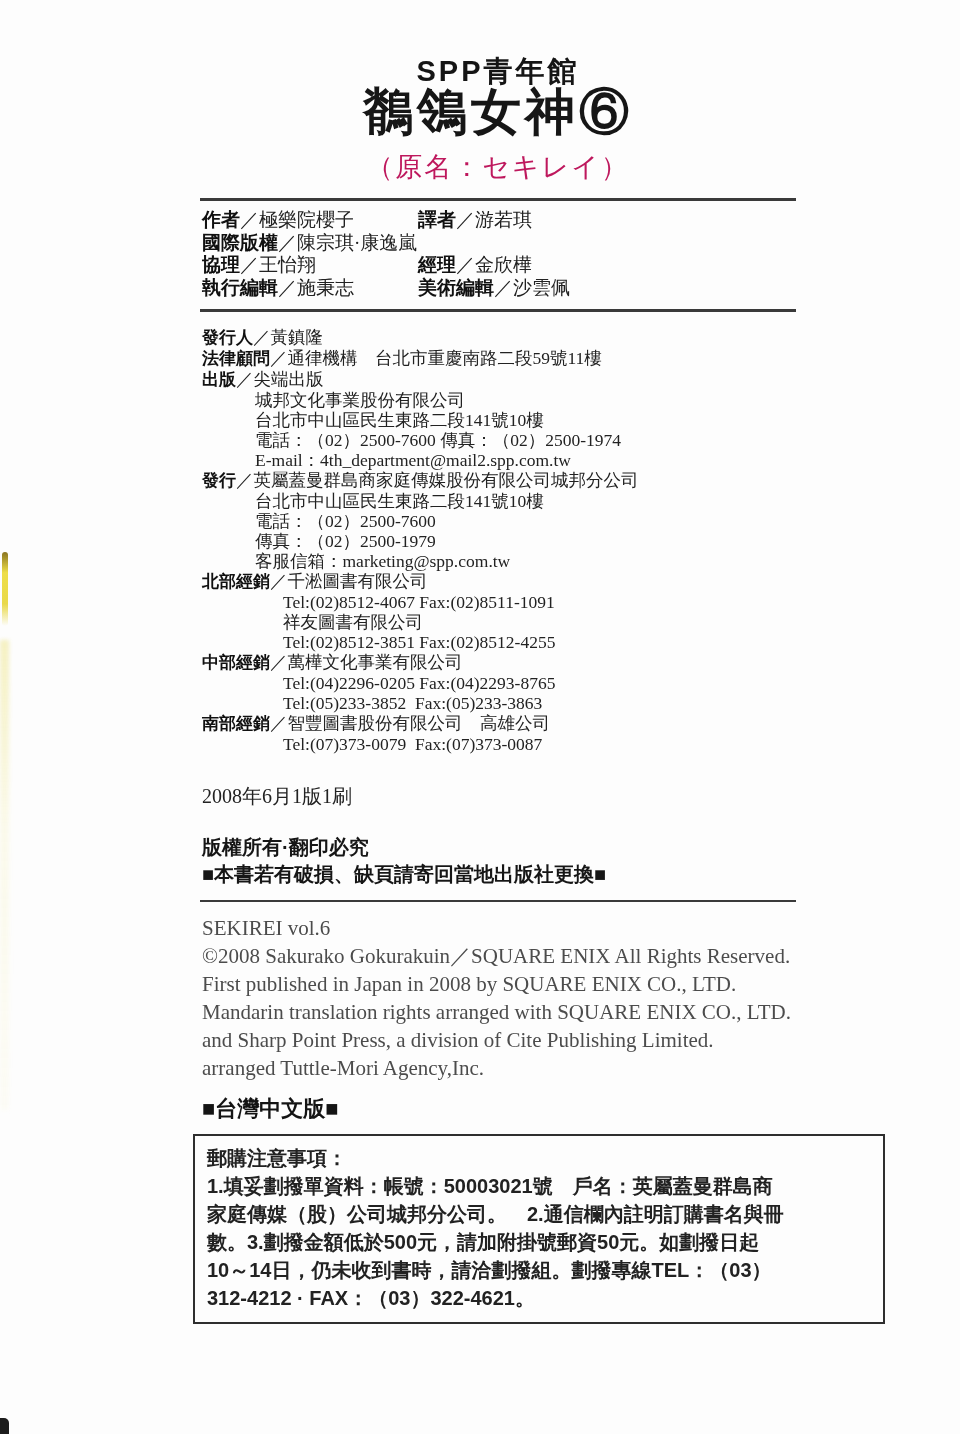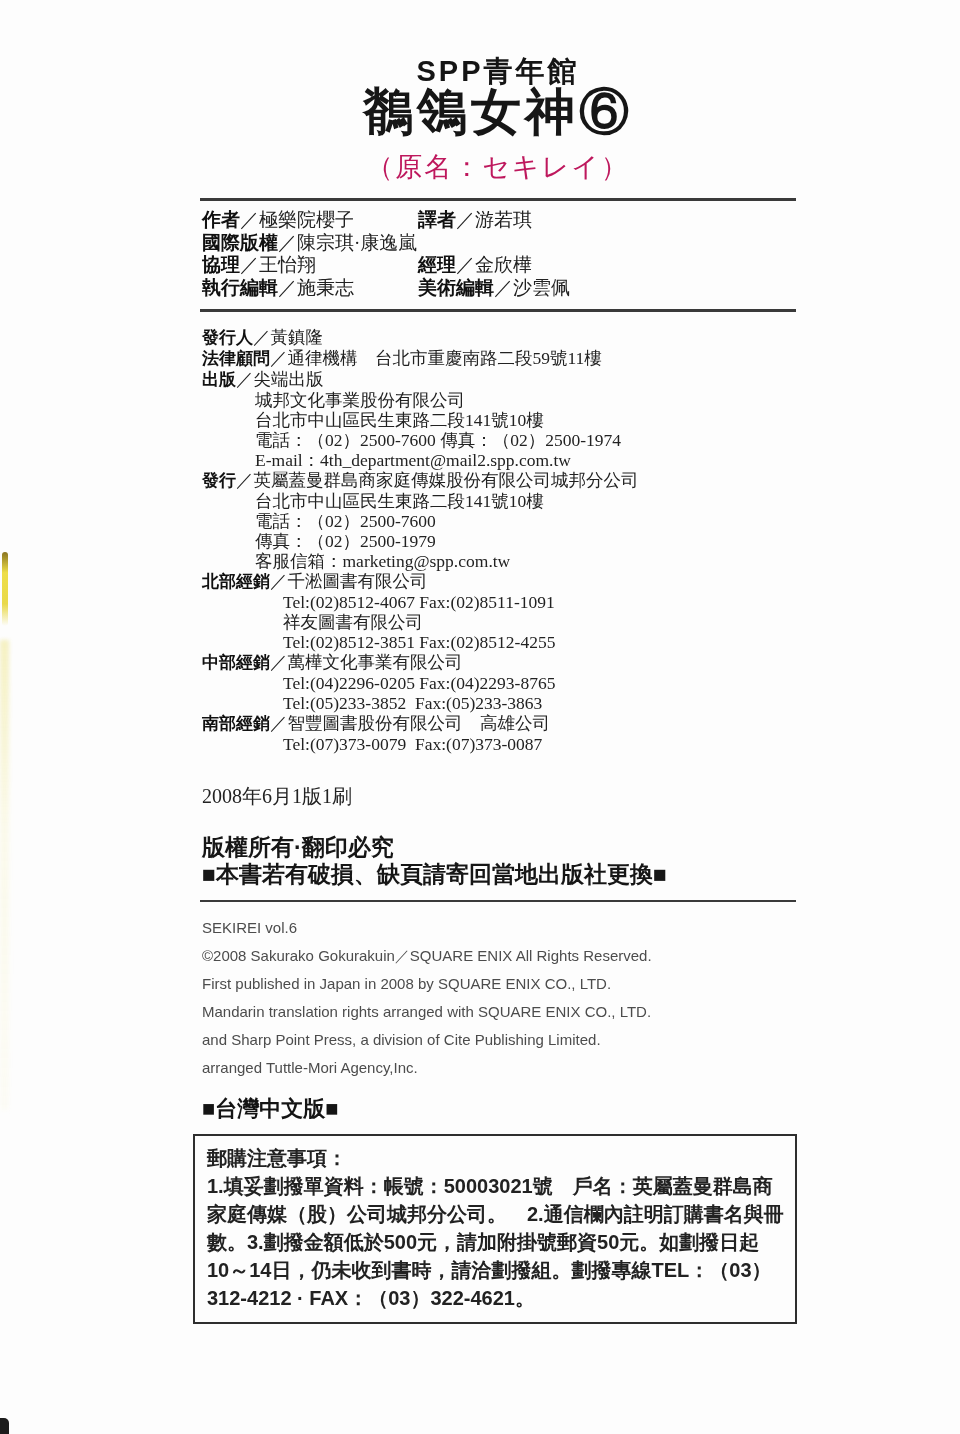--- a/index.html
+++ b/index.html
@@ -21,25 +21,25 @@
   .lbl{font-family:"Liberation Sans",sans-serif;font-weight:700;font-style:normal;color:#111;}
   .sep,.cname{font-family:"Liberation Serif",serif;color:#222;font-weight:400;}
 
   .pub{margin-top:15px;padding-left:2px;}
   .pline{line-height:20px;font-size:17.5px;font-family:"Liberation Serif",serif;color:#222;white-space:pre-wrap;}
   .pline .lbl{font-size:17px;}
   .ind1{padding-left:53px;}
   .ind2{padding-left:81px;}
 
   .date{margin-top:30px;padding-left:2px;font-size:20px;line-height:24px;color:#222;}
-  .notice{margin-top:26px;padding-left:2px;font-family:"Liberation Sans",sans-serif;font-weight:700;font-size:23px;line-height:27px;color:#161616;}
+  .notice{margin-top:26px;padding-left:2px;font-family:"Liberation Sans",sans-serif;font-weight:700;font-size:20px;line-height:27px;color:#161616;}
   .rule{margin-top:12px;border:none;border-top:2px solid #3a3a3a;height:0;width:100%;}
-  .license{margin-top:12px;padding-left:2px;font-family:Liberation Sans, sans-serif;font-size:15px;line-height:28px;color:#4c4c4c;}
+  .license{margin-top:12px;padding-left:2px;font-family:Liberation Serif, serif;font-size:21px;line-height:28px;color:#4c4c4c;}
   .mark{margin-top:16px;padding-left:2px;font-family:Liberation Mono, monospace;font-weight:700;font-size:22px;line-height:26px;color:#141414;}
-  .mbox{margin-top:10px;margin-left:-7px;width:604px;border:2px solid #2e2e2e;padding:8px 12px 10px 12px;box-sizing:border-box;}
+  .mbox{margin-top:10px;margin-left:-7px;width:692px;border:2px solid #2e2e2e;padding:8px 12px 10px 12px;box-sizing:border-box;}
   .mline{font-family:"Liberation Sans",sans-serif;font-weight:700;font-size:20px;line-height:28px;color:#222;white-space:pre;}
 
   
   .streak{position:absolute;left:2px;top:552px;width:6px;height:74px;
     background:linear-gradient(180deg,#8a7420,#eede48 28%,#e9d94a 70%,rgba(240,230,120,0));border-radius:3px;}
   .smudge{position:absolute;left:0;top:640px;width:9px;height:470px;
     background:linear-gradient(180deg,rgba(235,225,120,.45),rgba(245,240,170,.22) 40%,rgba(245,240,180,.10));filter:blur(2px);}
   .speck{position:absolute;left:0;top:1418px;width:9px;height:16px;background:#1c1c1c;border-radius:0 5px 0 0;}
 </style>
 </head>

